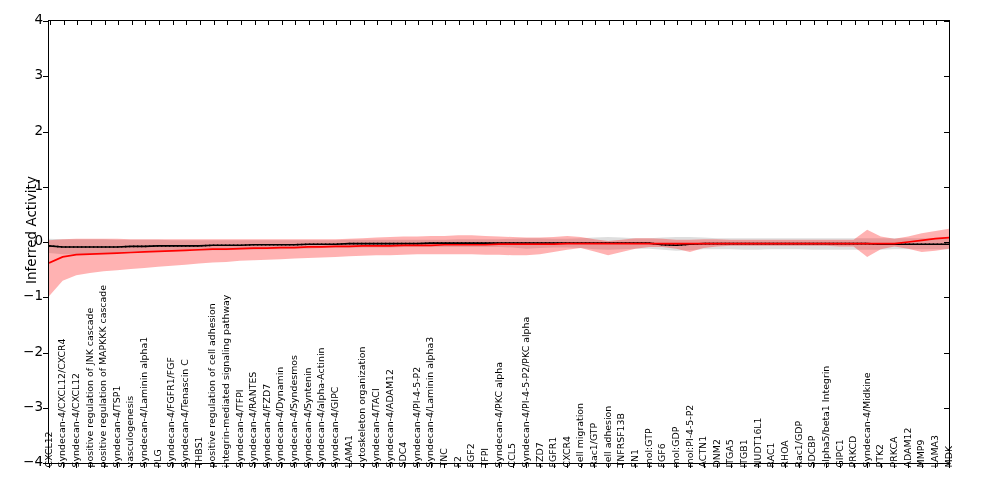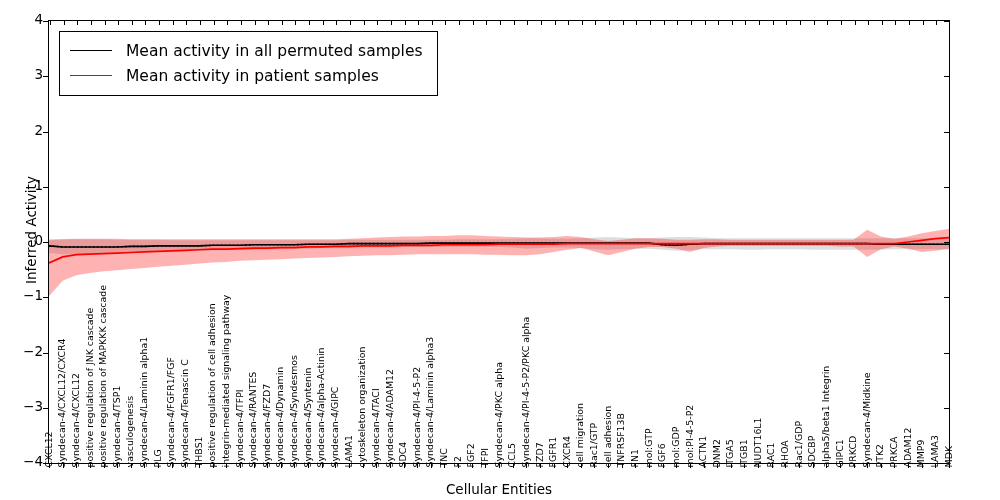--- a/index.html
+++ b/index.html
@@ -193,30 +193,20 @@
 
   <div id="plot-area">
     <svg id="plot-svg" width="900" height="442" viewBox="0 0 900 442">
         <path d="M0.00 217.69 L13.64 218.24 L27.27 218.24 L40.91 218.24 L54.55 218.24 L68.18 218.79 L81.82 218.79 L95.45 218.79 L109.09 218.79 L122.73 219.34 L136.36 219.34 L150.00 219.34 L163.64 219.34 L177.27 219.34 L190.91 219.34 L204.55 219.34 L218.18 219.34 L231.82 219.34 L245.45 219.34 L259.09 219.34 L272.73 219.34 L286.36 219.34 L300.00 218.79 L313.64 218.79 L327.27 218.79 L340.91 218.79 L354.55 218.79 L368.18 218.79 L381.82 218.79 L395.45 218.79 L409.09 218.24 L422.73 218.24 L436.36 218.24 L450.00 218.24 L463.64 217.69 L477.27 217.13 L490.91 217.13 L504.55 217.69 L518.18 217.69 L531.82 217.13 L545.45 216.58 L559.09 216.03 L572.73 216.58 L586.36 217.13 L600.00 217.13 L613.64 216.58 L627.27 216.03 L640.91 216.03 L654.55 216.58 L668.18 217.13 L681.82 217.13 L695.45 217.13 L709.09 217.13 L722.73 217.13 L736.36 217.13 L750.00 217.13 L763.64 217.13 L777.27 217.13 L790.91 217.13 L804.55 217.13 L818.18 217.13 L831.82 217.13 L845.45 217.13 L859.09 217.13 L872.73 217.13 L886.36 217.13 L900.00 217.13 L900.00 228.18 L886.36 228.18 L872.73 228.18 L859.09 228.18 L845.45 228.18 L831.82 228.74 L818.18 228.74 L804.55 228.74 L790.91 228.74 L777.27 228.74 L763.64 228.74 L750.00 228.18 L736.36 228.18 L722.73 228.18 L709.09 228.74 L695.45 228.74 L681.82 228.18 L668.18 228.18 L654.55 228.18 L640.91 229.29 L627.27 229.84 L613.64 228.74 L600.00 227.63 L586.36 227.63 L572.73 228.18 L559.09 228.74 L545.45 228.18 L531.82 227.08 L518.18 226.53 L504.55 226.53 L490.91 227.08 L477.27 227.63 L463.64 226.53 L450.00 225.97 L436.36 225.97 L422.73 225.97 L409.09 225.97 L395.45 225.97 L381.82 225.97 L368.18 225.97 L354.55 225.97 L340.91 226.53 L327.27 226.53 L313.64 226.53 L300.00 227.08 L286.36 227.08 L272.73 227.08 L259.09 227.63 L245.45 227.63 L231.82 228.18 L218.18 228.18 L204.55 228.74 L190.91 228.74 L177.27 229.29 L163.64 229.29 L150.00 229.84 L136.36 229.84 L122.73 230.39 L109.09 230.39 L95.45 230.95 L81.82 231.50 L68.18 232.05 L54.55 232.60 L40.91 233.16 L27.27 233.16 L13.64 233.16 L0.00 232.05 Z" fill="#000000" fill-opacity="0.13" stroke="none"></path>
         <path d="M0.00 219.34 L13.64 218.24 L27.27 217.69 L40.91 217.69 L54.55 217.69 L68.18 217.69 L81.82 218.24 L95.45 218.24 L109.09 218.24 L122.73 218.24 L136.36 218.24 L150.00 218.24 L163.64 218.24 L177.27 218.24 L190.91 218.24 L204.55 218.24 L218.18 218.24 L231.82 218.24 L245.45 218.24 L259.09 218.24 L272.73 218.24 L286.36 218.24 L300.00 217.69 L313.64 217.13 L327.27 216.58 L340.91 216.03 L354.55 215.48 L368.18 215.48 L381.82 214.92 L395.45 214.92 L409.09 214.37 L422.73 214.37 L436.36 214.92 L450.00 215.48 L463.64 216.03 L477.27 216.58 L490.91 216.58 L504.55 216.03 L518.18 214.92 L531.82 216.03 L545.45 218.24 L559.09 219.90 L572.73 218.79 L586.36 217.13 L600.00 217.13 L613.64 217.69 L627.27 218.79 L640.91 218.79 L654.55 218.24 L668.18 218.24 L681.82 218.79 L695.45 218.79 L709.09 218.79 L722.73 218.79 L736.36 218.79 L750.00 218.79 L763.64 218.79 L777.27 218.79 L790.91 218.79 L804.55 218.79 L818.18 208.85 L831.82 215.48 L845.45 217.69 L859.09 215.48 L872.73 212.16 L886.36 209.95 L900.00 207.74 L900.00 227.63 L886.36 229.84 L872.73 230.95 L859.09 227.63 L845.45 225.42 L831.82 228.18 L818.18 235.92 L804.55 225.42 L790.91 225.42 L777.27 224.87 L763.64 224.87 L750.00 224.87 L736.36 224.87 L722.73 224.87 L709.09 224.87 L695.45 224.87 L681.82 224.87 L668.18 225.42 L654.55 227.08 L640.91 230.95 L627.27 227.63 L613.64 225.97 L600.00 225.97 L586.36 227.63 L572.73 230.95 L559.09 234.26 L545.45 230.39 L531.82 227.08 L518.18 228.74 L504.55 230.95 L490.91 233.16 L477.27 234.26 L463.64 234.26 L450.00 233.71 L436.36 233.71 L422.73 233.16 L409.09 233.16 L395.45 233.16 L381.82 233.16 L368.18 233.16 L354.55 233.71 L340.91 234.26 L327.27 234.26 L313.64 234.81 L300.00 235.36 L286.36 235.92 L272.73 236.47 L259.09 237.02 L245.45 237.57 L231.82 238.13 L218.18 238.68 L204.55 239.23 L190.91 239.78 L177.27 240.89 L163.64 241.44 L150.00 242.55 L136.36 243.65 L122.73 244.76 L109.09 245.86 L95.45 246.97 L81.82 248.07 L68.18 249.18 L54.55 250.28 L40.91 251.94 L27.27 254.15 L13.64 259.68 L0.00 275.14 Z" fill="#ff0000" fill-opacity="0.30" stroke="none"></path>
         <path d="M0.00 224.87 L13.64 225.97 L27.27 225.97 L40.91 225.97 L54.55 225.97 L68.18 225.97 L81.82 225.42 L95.45 225.42 L109.09 224.87 L122.73 224.87 L136.36 224.87 L150.00 224.87 L163.64 224.31 L177.27 224.31 L190.91 224.31 L204.55 223.76 L218.18 223.76 L231.82 223.76 L245.45 223.76 L259.09 223.21 L272.73 223.21 L286.36 223.21 L300.00 222.66 L313.64 222.66 L327.27 222.66 L340.91 222.66 L354.55 222.66 L368.18 222.66 L381.82 222.10 L395.45 222.10 L409.09 222.10 L422.73 222.10 L436.36 222.10 L450.00 222.10 L463.64 222.10 L477.27 222.10 L490.91 222.10 L504.55 222.10 L518.18 222.10 L531.82 222.10 L545.45 222.10 L559.09 222.10 L572.73 222.10 L586.36 222.10 L600.00 222.10 L613.64 223.76 L627.27 224.31 L640.91 223.21 L654.55 222.66 L668.18 222.66 L681.82 222.66 L695.45 222.66 L709.09 222.66 L722.73 222.66 L736.36 222.66 L750.00 222.66 L763.64 222.66 L777.27 222.66 L790.91 222.66 L804.55 222.66 L818.18 222.66 L831.82 223.21 L845.45 223.21 L859.09 223.21 L872.73 223.21 L886.36 223.21 L900.00 223.21 " fill="none" stroke="#000000" stroke-width="1.6"></path>
         <path d="M0.00 224.87 L13.64 225.97 L27.27 225.97 L40.91 225.97 L54.55 225.97 L68.18 225.97 L81.82 225.42 L95.45 225.42 L109.09 224.87 L122.73 224.87 L136.36 224.87 L150.00 224.87 L163.64 224.31 L177.27 224.31 L190.91 224.31 L204.55 223.76 L218.18 223.76 L231.82 223.76 L245.45 223.76 L259.09 223.21 L272.73 223.21 L286.36 223.21 L300.00 222.66 L313.64 222.66 L327.27 222.66 L340.91 222.66 L354.55 222.66 L368.18 222.66 L381.82 222.10 L395.45 222.10 L409.09 222.10 L422.73 222.10 L436.36 222.10 L450.00 222.10 L463.64 222.10 L477.27 222.10 L490.91 222.10 L504.55 222.10 L518.18 222.10 L531.82 222.10 L545.45 222.10 L559.09 222.10 L572.73 222.10 L586.36 222.10 L600.00 222.10 L613.64 223.76 L627.27 224.31 L640.91 223.21 L654.55 222.66 L668.18 222.66 L681.82 222.66 L695.45 222.66 L709.09 222.66 L722.73 222.66 L736.36 222.66 L750.00 222.66 L763.64 222.66 L777.27 222.66 L790.91 222.66 L804.55 222.66 L818.18 222.66 L831.82 223.21 L845.45 223.21 L859.09 223.21 L872.73 223.21 L886.36 223.21 L900.00 223.21 " fill="none" stroke="#000000" stroke-width="1.6" stroke-dasharray="1.4 2.6" stroke-linecap="butt"></path>
         <path d="M0.00 242.00 L13.64 235.92 L27.27 233.71 L40.91 233.16 L54.55 232.60 L68.18 232.05 L81.82 231.50 L95.45 230.95 L109.09 230.39 L122.73 229.84 L136.36 229.29 L150.00 228.74 L163.64 228.18 L177.27 228.18 L190.91 227.63 L204.55 227.08 L218.18 227.08 L231.82 226.53 L245.45 226.53 L259.09 225.97 L272.73 225.97 L286.36 225.42 L300.00 225.42 L313.64 224.87 L327.27 224.87 L340.91 224.87 L354.55 224.31 L368.18 224.31 L381.82 224.31 L395.45 223.76 L409.09 223.76 L422.73 223.76 L436.36 223.76 L450.00 223.21 L463.64 223.21 L477.27 223.21 L490.91 223.21 L504.55 223.21 L518.18 222.66 L531.82 222.66 L545.45 222.66 L559.09 222.66 L572.73 222.66 L586.36 222.66 L600.00 222.66 L613.64 222.66 L627.27 222.66 L640.91 222.66 L654.55 222.66 L668.18 222.66 L681.82 222.66 L695.45 222.66 L709.09 222.66 L722.73 222.66 L736.36 222.66 L750.00 222.66 L763.64 222.66 L777.27 222.66 L790.91 222.66 L804.55 222.66 L818.18 222.66 L831.82 222.66 L845.45 222.66 L859.09 221.00 L872.73 219.34 L886.36 217.69 L900.00 216.58 " fill="none" stroke="#ff0000" stroke-width="1.7"></path>
       </svg>
 
-    <div id="legend">
-      <div class="legend-row">
-        <span class="legend-swatch black"></span>
-        <span class="legend-text">Mean activity in all permuted samples</span>
-      </div>
-      <div class="legend-row">
-        <span class="legend-swatch red"></span>
-        <span class="legend-text">Mean activity in patient samples</span>
-      </div>
-    </div>
   <div class="ytick-mark-right" style="position: absolute; right: 0px; top: 0px; width: 5px; border-top: 1.1px solid rgb(0, 0, 0);"></div>
       <div class="ytick-mark-right" style="position: absolute; right: 0px; top: 55.25px; width: 5px; border-top: 1.1px solid rgb(0, 0, 0);"></div>
       <div class="ytick-mark-right" style="position: absolute; right: 0px; top: 110.5px; width: 5px; border-top: 1.1px solid rgb(0, 0, 0);"></div>
       <div class="ytick-mark-right" style="position: absolute; right: 0px; top: 165.75px; width: 5px; border-top: 1.1px solid rgb(0, 0, 0);"></div>
       <div class="ytick-mark-right" style="position: absolute; right: 0px; top: 221px; width: 5px; border-top: 1.1px solid rgb(0, 0, 0);"></div>
       <div class="ytick-mark-right" style="position: absolute; right: 0px; top: 276.25px; width: 5px; border-top: 1.1px solid rgb(0, 0, 0);"></div>
       <div class="ytick-mark-right" style="position: absolute; right: 0px; top: 331.5px; width: 5px; border-top: 1.1px solid rgb(0, 0, 0);"></div>
       <div class="ytick-mark-right" style="position: absolute; right: 0px; top: 386.75px; width: 5px; border-top: 1.1px solid rgb(0, 0, 0);"></div>
       <div class="ytick-mark-right" style="position: absolute; right: 0px; top: 442px; width: 5px; border-top: 1.1px solid rgb(0, 0, 0);"></div>
       <div style="position: absolute; left: 1px; top: 0px; height: 4px; border-left: 0.9px solid rgb(0, 0, 0);"></div>
@@ -416,15 +406,14 @@
       <div class="xtick-label" style="left: 850.055px; bottom: 33px;">PRKCA</div>
       <div class="xtick-mark" style="left: 860.091px;"></div>
       <div class="xtick-label" style="left: 863.691px; bottom: 33px;">ADAM12</div>
       <div class="xtick-mark" style="left: 873.727px;"></div>
       <div class="xtick-label" style="left: 877.327px; bottom: 33px;">MMP9</div>
       <div class="xtick-mark" style="left: 887.364px;"></div>
       <div class="xtick-label" style="left: 890.964px; bottom: 33px;">LAMA3</div>
       <div class="xtick-mark" style="left: 901px;"></div>
       <div class="xtick-label" style="left: 904.6px; bottom: 33px;">MDK</div>
     </div>
-  <div id="x-axis-label">Cellular Entities</div>
 
 </div>
 
 </body></html>

